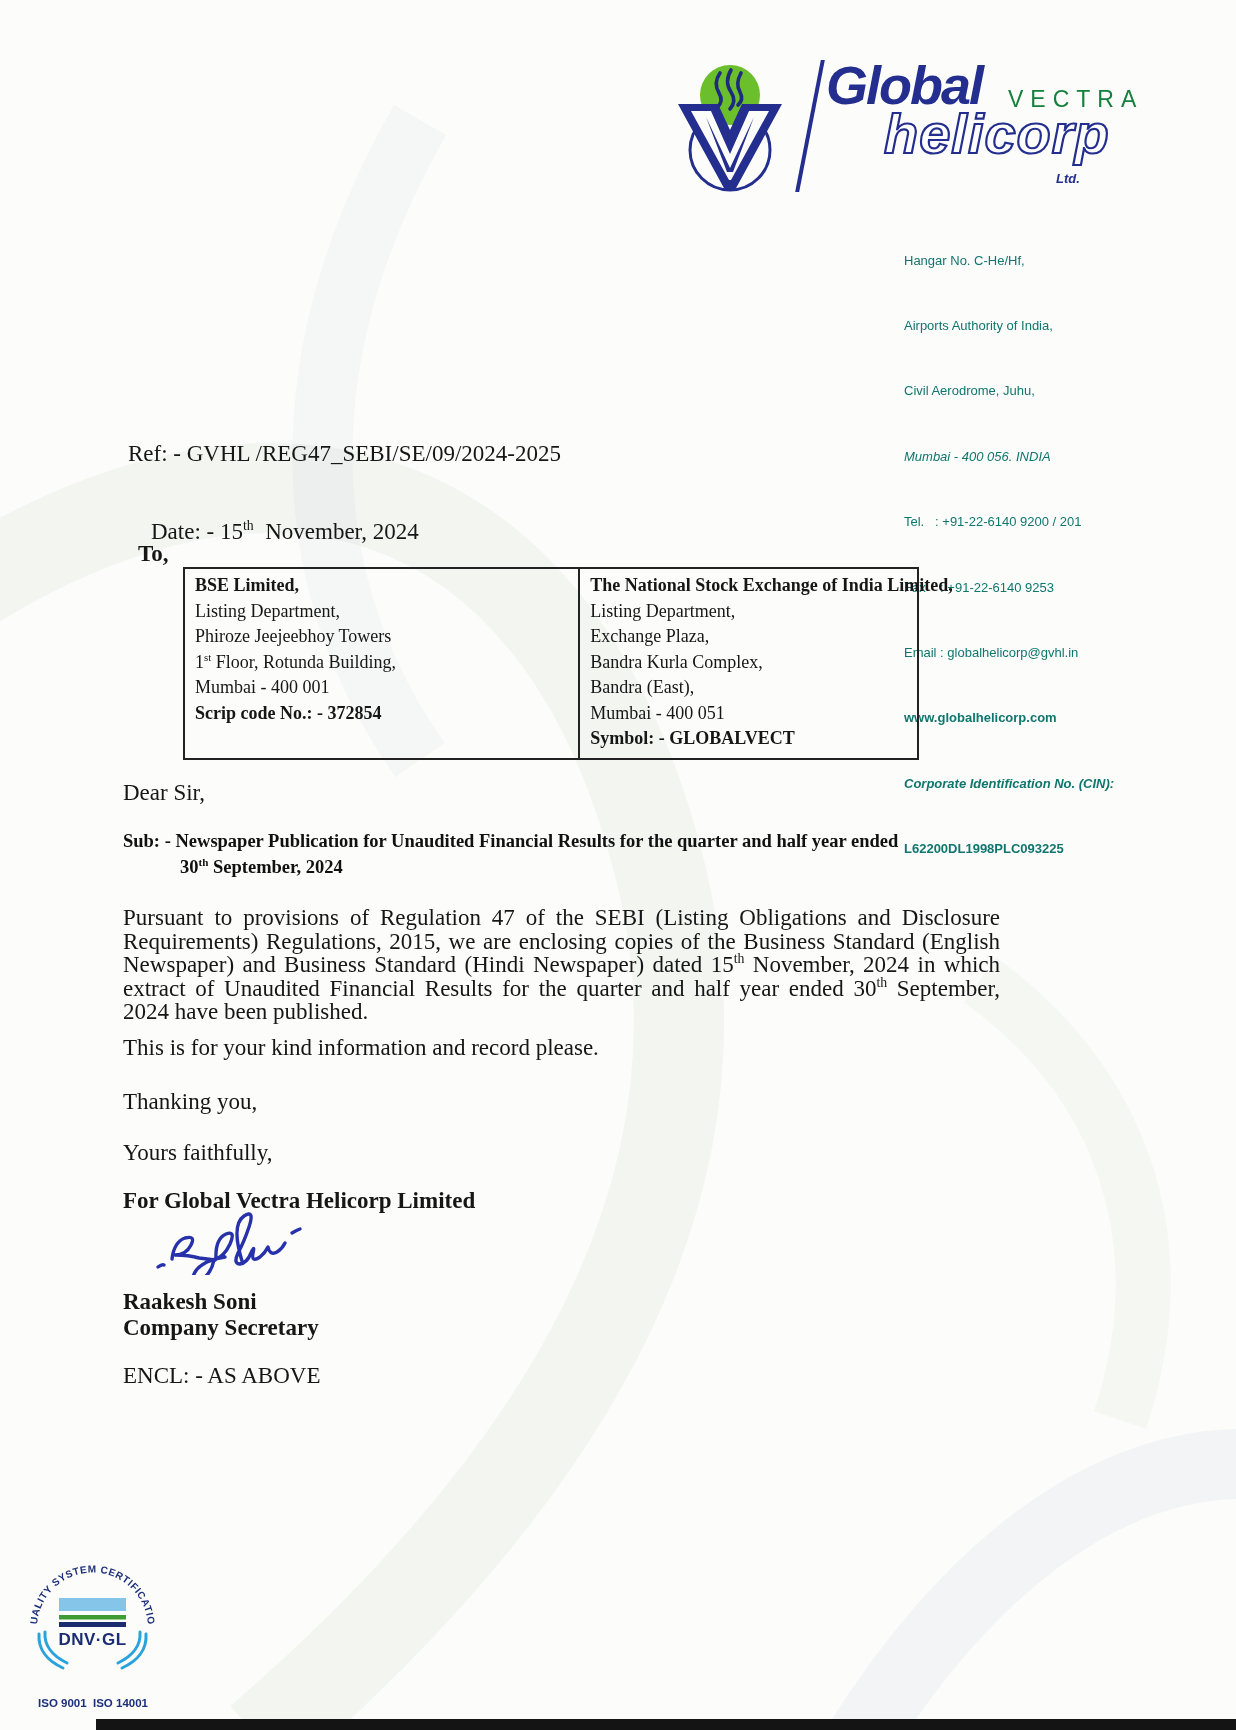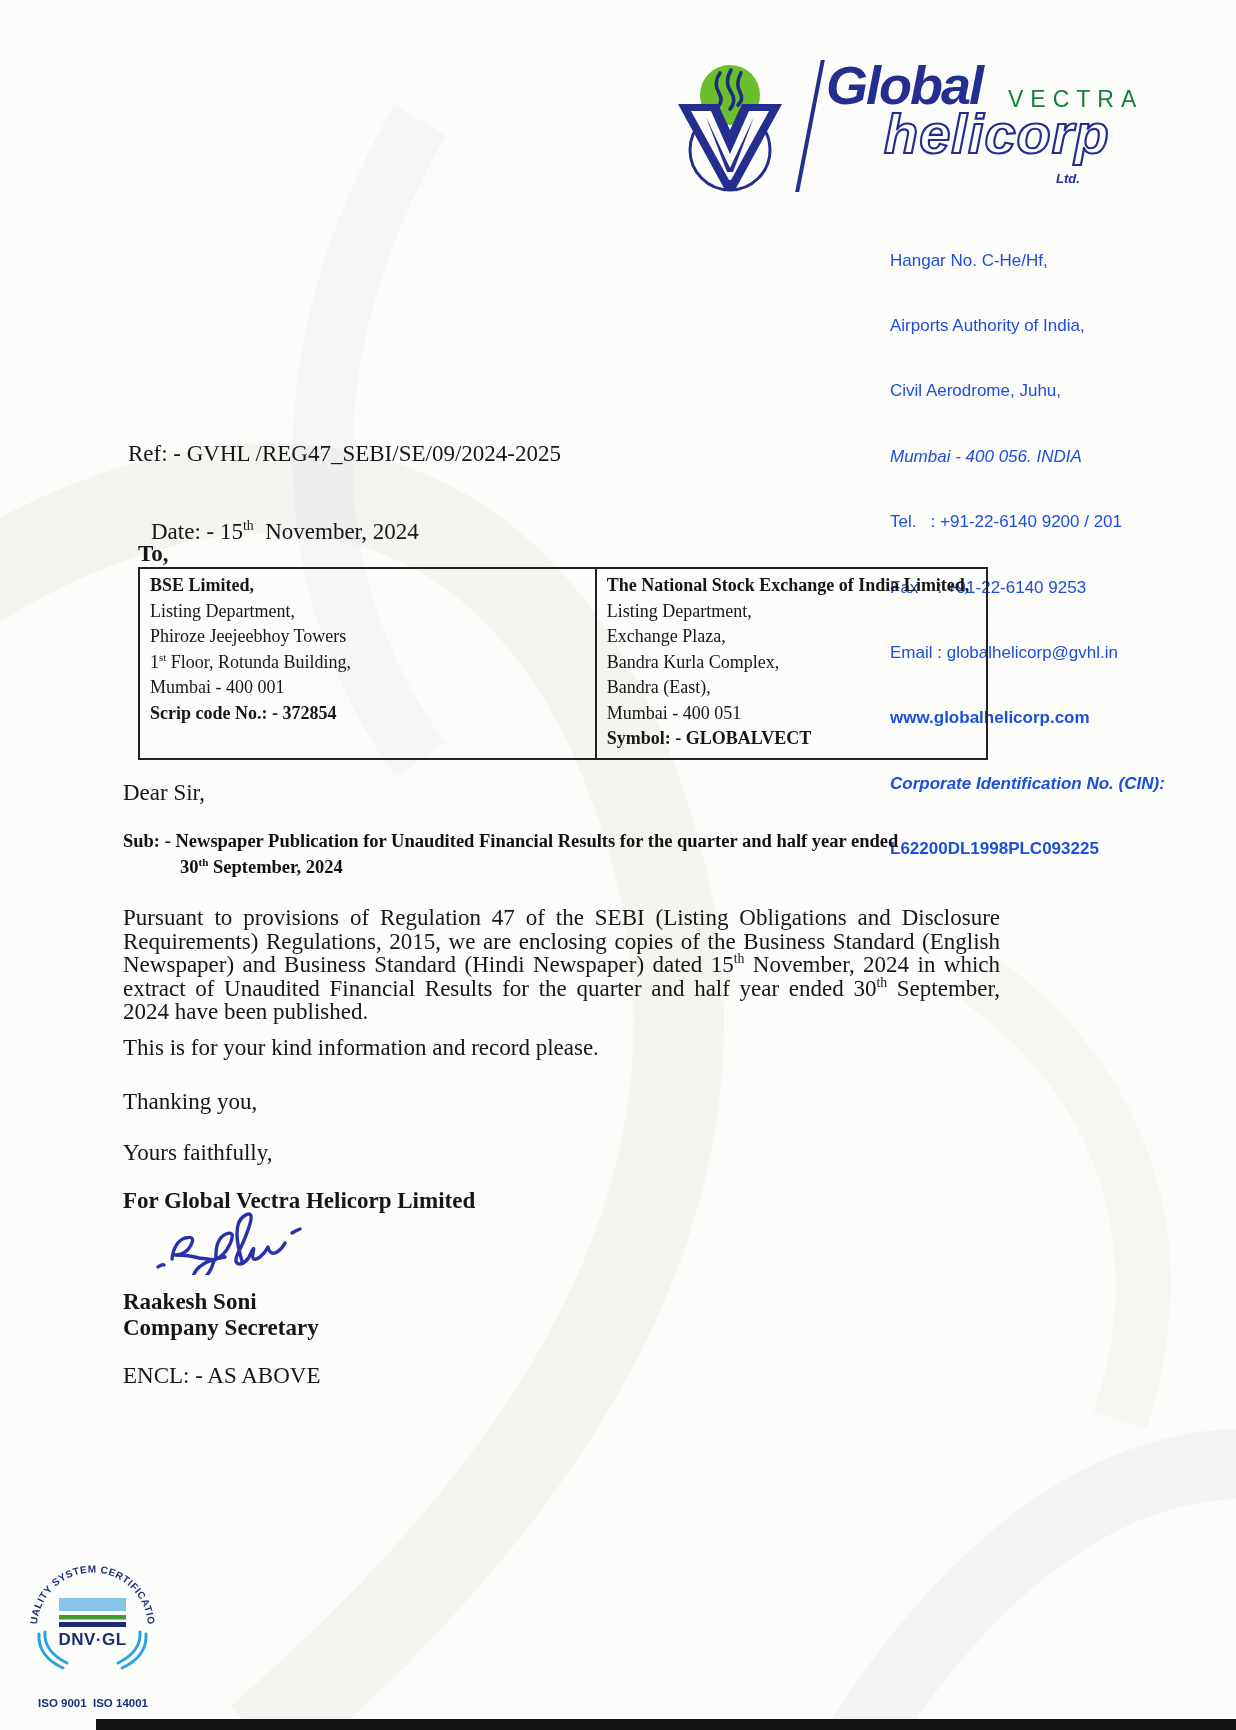--- a/index.html
+++ b/index.html
@@ -15,30 +15,30 @@
   
   .logo-global { font:italic 700 54px/1 "Liberation Sans",sans-serif; letter-spacing:-2px; color:#232e8e; }
   .logo-vectra { font:400 23px/1 "Liberation Sans",sans-serif; letter-spacing:7px; color:#15803d; }
   .logo-helicorp {
     font:italic 700 56px/1 "Liberation Sans",sans-serif; letter-spacing:1px;
     color:#ffffff; -webkit-text-stroke:2.2px #232e8e;
   }
   .logo-ltd { font:italic 700 13px/1 "Liberation Sans",sans-serif; color:#232e8e; }
   .logo-slash { width:0; height:132px; border-left:4px solid #232e8e; transform:skewX(-11deg); }
 
-  .addr { font-size:17px; line-height:21.8px; color:#1d4ed8; white-space:pre; }
+  .addr { font-size:13px; line-height:21.8px; color:#0f766e; white-space:pre;margin-left:14px; }
   .addr .it { font-style:italic; }
   .addr .b  { font-weight:700; }
   .addr .bi { font-weight:700; font-style:italic; }
   .bt { font-family:"Liberation Serif", serif; font-size:23px; color:#161616; }
   sup.s { vertical-align:super; font-size:0.60em; line-height:0; }
 
   .to-table {
-    display:flex; width:850px; border:2px solid #222;
-    font-family:"Liberation Serif", serif; font-size:18px; color:#161616;
+    display:flex; width:736px; border:2px solid #222;
+    font-family:"Liberation Serif", serif; font-size:18px; color:#161616;margin-left:45px;
   }
   .to-cell { padding:4px 8px 6px 10px; line-height:25.5px; }
   .to-cell.left  { width:54%; border-right:2px solid #222; }
   .to-cell.right { width:46%; }
   .to-cell .ttl { font-weight:700; white-space:nowrap; }
   .to-cell .ftr { font-weight:700; }
 
   .sub-block { font-family:"Liberation Serif", serif; font-size:18.5px; font-weight:700; color:#111; line-height:26px; }
   .sub-l2 { padding-left:57px; }
 

